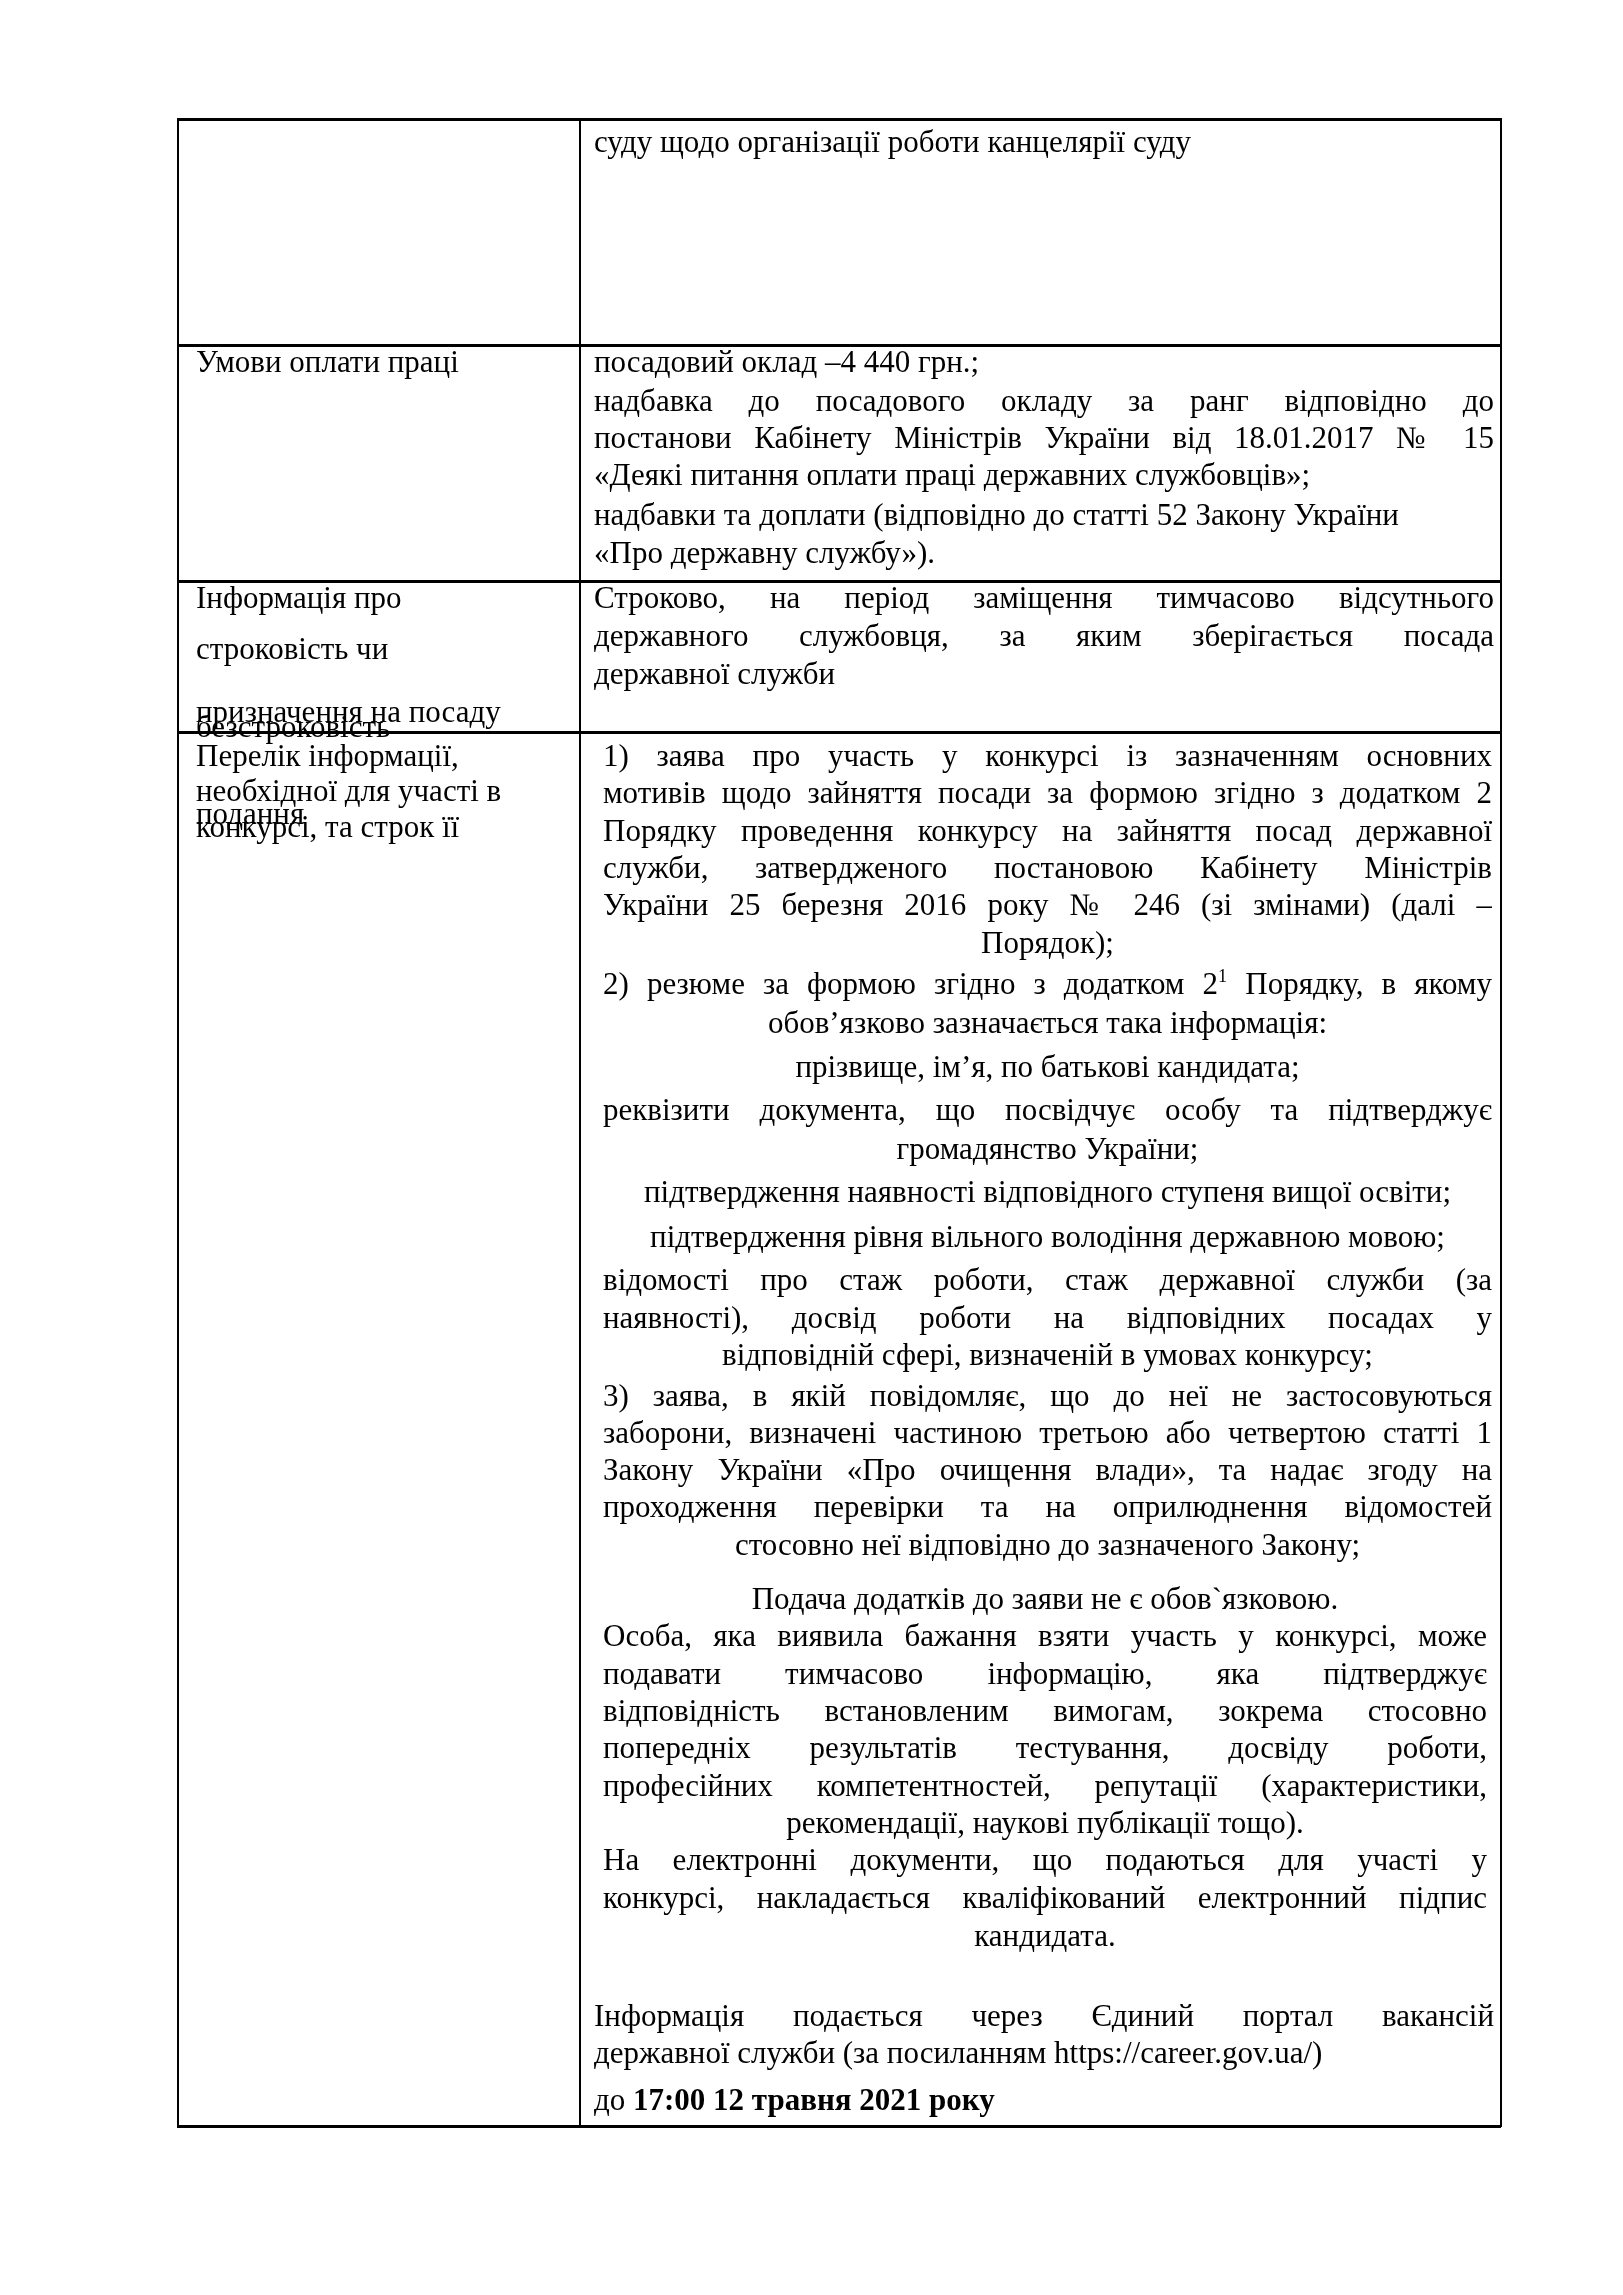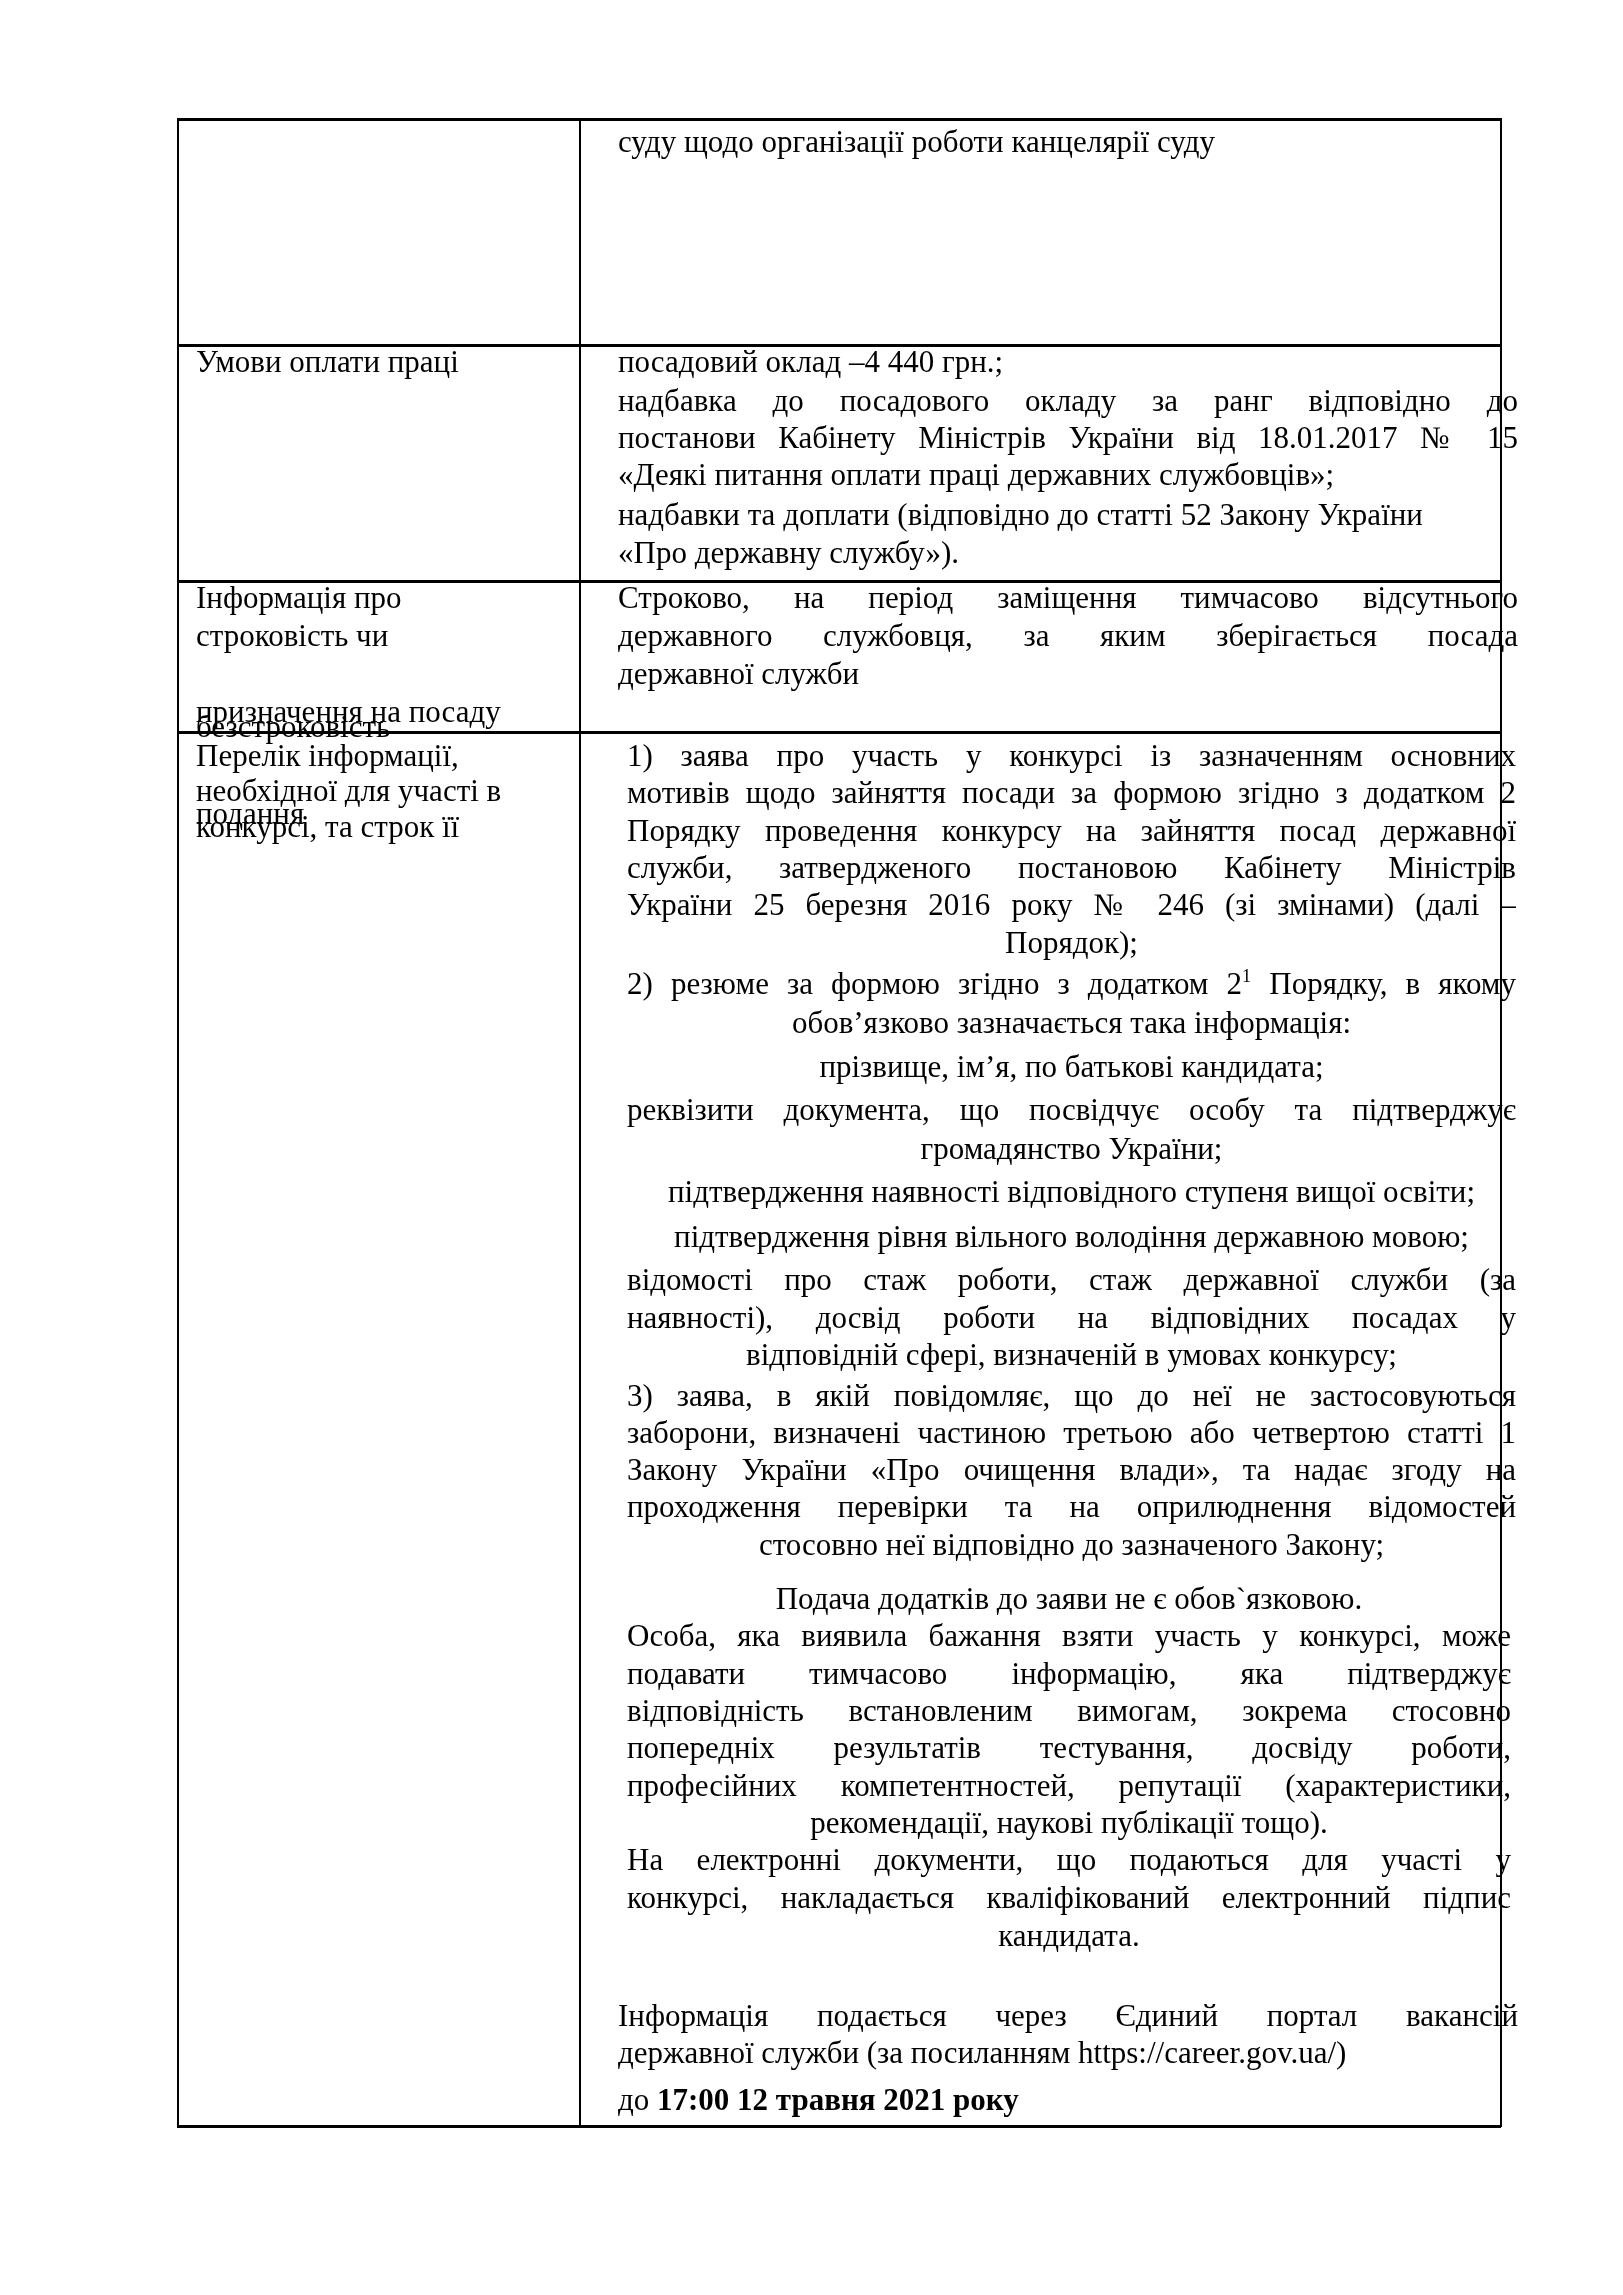--- a/index.html
+++ b/index.html
@@ -4,21 +4,21 @@
 <style>
   html, body { margin: 0; padding: 0; background: #ffffff; }
   body { width: 1624px; height: 2295px; position: relative; overflow: hidden;
          font-family: "Liberation Serif", "DejaVu Serif", serif; color: #000; }
   .page { position: absolute; left: 0; top: 0; width: 1624px; height: 2295px; background: #fff; }
   .hline { position: absolute; height: 2.6px; background: #000; }
   .vline { position: absolute; width: 2px; background: #000; }
   .ln { position: absolute; font-size: 31px; line-height: 37px; height: 37px; white-space: nowrap; }
   .ln.j { text-align: justify; text-align-last: justify; white-space: normal; overflow: hidden; }
   .left-col { left: 196px; }
-  .right-col { left: 594px; width: 900px; margin-left: 24px; }
+  .right-col { left: 594px; width: 900px; }
   .right-col.list { left: 603px; width: 889px; text-align: center; }
   .b { font-weight: bold; }
   sup { font-size: 18.3px; line-height: 0; vertical-align: 11.8px; }
 </style>
 </head>
 <body>
 
 <div class="page">
 
   <div class="hline" style="left:177px; top:118px; width:1324px;"></div>
@@ -34,21 +34,21 @@
 
   <div class="ln left-col" style="top:343px;">Умови оплати праці</div>
   <div class="ln right-col" style="top:343px;">посадовий оклад –4 440 грн.;</div>
   <div class="ln right-col j" style="top:382px;">надбавка до посадового окладу за ранг відповідно до</div>
   <div class="ln right-col j" style="top:419px;">постанови Кабінету Міністрів України від 18.01.2017 № 15</div>
   <div class="ln right-col" style="top:456px;">«Деякі питання оплати праці державних службовців»;</div>
   <div class="ln right-col" style="top:496px;">надбавки та доплати (відповідно до статті 52 Закону України</div>
   <div class="ln right-col" style="top:534px;">«Про державну службу»).</div>
 
   <div class="ln left-col" style="top:579px;">Інформація про</div>
-  <div class="ln left-col" style="top:617px;text-align:center;">строковість чи</div>
+  <div class="ln left-col" style="top:630px;text-align:center;">строковість чи</div>
   <div class="ln left-col" style="top:691px;margin-top:17px;">безстроковість</div>
   <div class="ln left-col" style="top:693px;">призначення на посаду</div>
   <div class="ln right-col j" style="top:579px;">Строково, на період заміщення тимчасово відсутнього</div>
   <div class="ln right-col j" style="top:617px;">державного службовця, за яким зберігається посада</div>
   <div class="ln right-col" style="top:655px;">державної служби</div>
 
   <div class="ln left-col" style="top:737px;">Перелік інформації,</div>
   <div class="ln left-col" style="top:772px;">необхідної для участі в</div>
   <div class="ln left-col" style="top:808px;text-align:center;">конкурсі, та строк її</div>
   <div class="ln left-col" style="top:795px;">подання</div>

